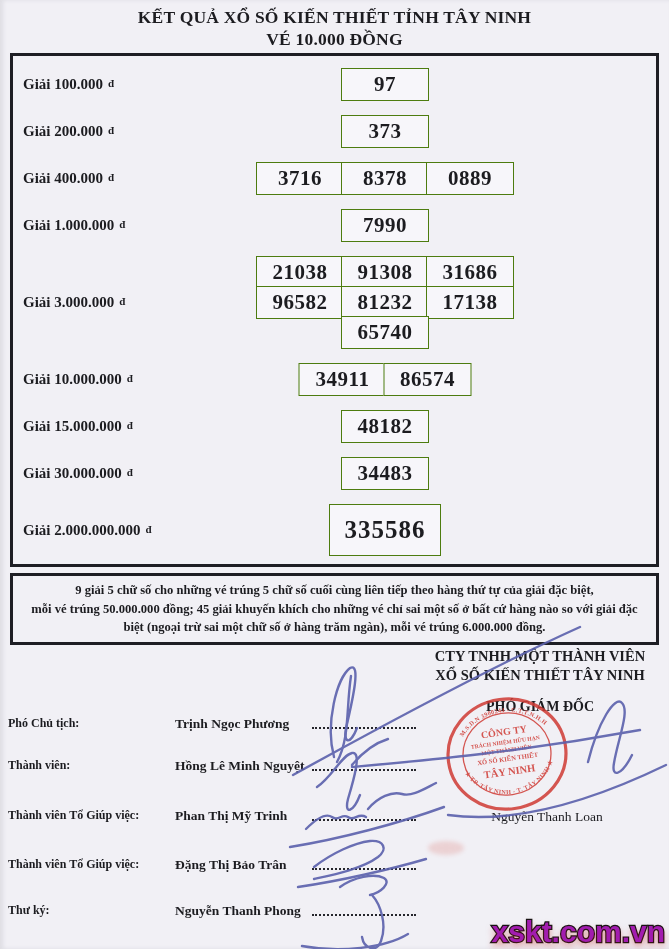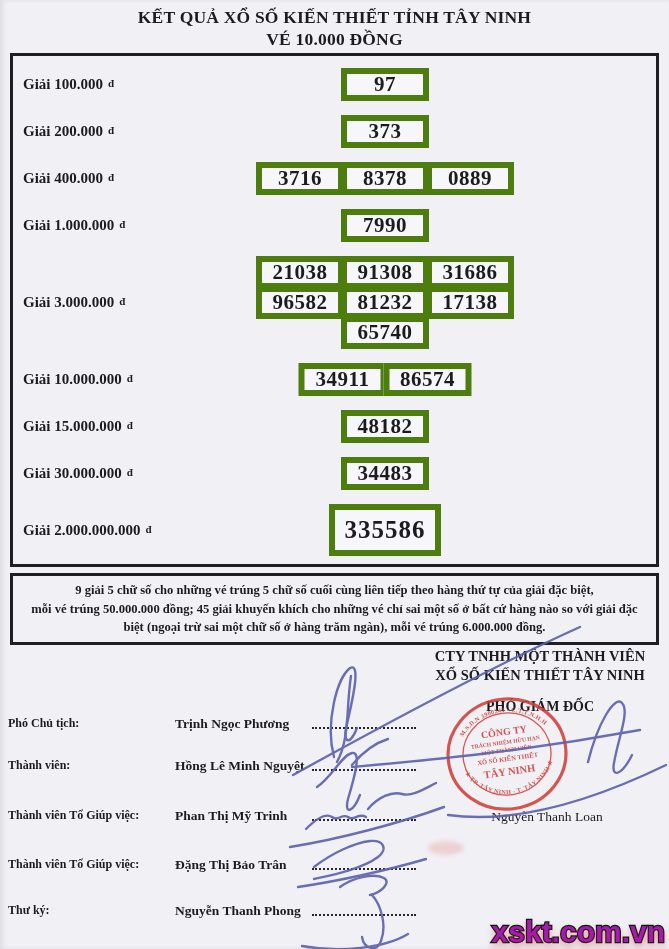--- a/index.html
+++ b/index.html
@@ -13,21 +13,21 @@
   .title{ text-align:center;padding-top:7px;font-weight:bold;font-size:17.5px;line-height:1.24;letter-spacing:.2px;}
   
   .results-box{ margin:3px 10px 0;border:3px solid #1e1e24;padding:12px 0 6px;background:transparent;}
   .prize-row{position:relative;margin-bottom:14px;min-height:33px;display:flex;align-items:center;}
   .prize-row:last-child{margin-bottom:2px;}
   .prize-label{position:absolute;left:10px;font-weight:bold;font-size:15px;white-space:nowrap;}
   .unit{font-size:11px;vertical-align:2px;margin-left:5px;font-weight:bold;}
   .box-col{position:relative;left:372px;transform:translateX(-50%);width:max-content;}
   .cell-line{display:flex;justify-content:center;}
   .cell-line + .cell-line{margin-top:-3px;}
-  .cell{box-sizing:border-box;min-width:88px;height:33px;border:6px solid #4d7c0f;background:#f7f6fa;
+  .cell{box-sizing:border-box;min-width:88px;height:33px;border:1px solid #4d7c0f;background:#f7f6fa;
         display:flex;align-items:center;justify-content:center;
         font-weight:bold;font-size:21px;letter-spacing:.5px;padding:0 8px;}
   .cell + .cell{margin-left:-3px;}
   .prize-row.big .cell{min-width:112px;height:52px;font-size:25px;letter-spacing:1px;}
   
   .note-box{margin:6px 10px 0;border:3px solid #1e1e24;padding:5px 14px 6px;text-align:center;
             font-weight:bold;font-size:12.6px;line-height:1.45;}
   
   .sig-section{position:relative;height:302px;margin-top:0;}
   .sig-left-header{position:absolute;top:13px;left:60px;width:290px;text-align:center;font-weight:bold;font-size:14.5px;}

